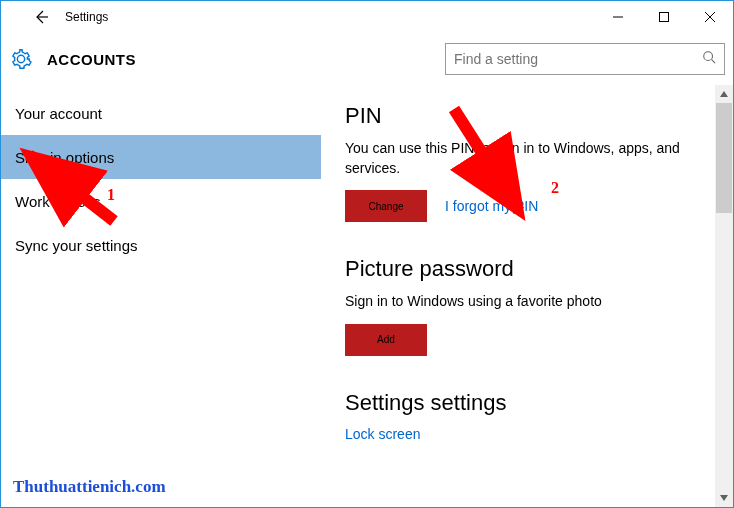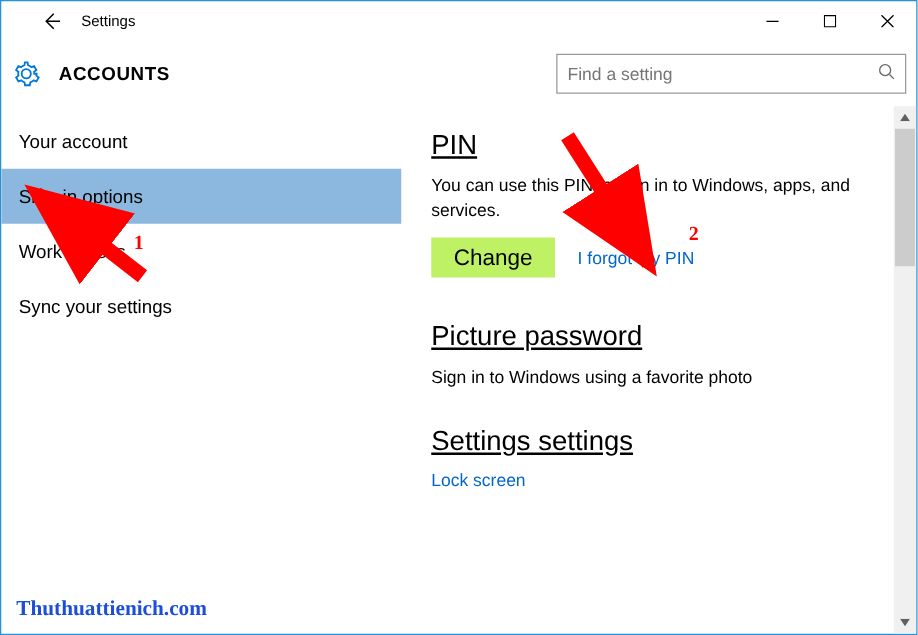--- a/index.html
+++ b/index.html
@@ -18,24 +18,24 @@
 .header .searchbox { width: 280px; height: 32px; border: 1px solid #999; display: flex; align-items: center; padding: 0 8px; }
 .header .searchbox input { flex: 1; border: none; outline: none; font-size: 14px; background: transparent; color: #666; }
 .header .searchbox .sicon { color: #666; }
 
 .body { display: flex; height: calc(100% - 84px); position: relative; }
 .sidebar { width: 320px; padding-top: 6px; position: relative; }
 .navitem { height: 44px; display: flex; align-items: center; padding-left: 14px; font-size: 15px; color: #000; cursor: pointer; }
 .navitem.selected { background: #8cb8df; }
 
 .content { flex: 1; padding: 18px 30px 0 24px; overflow: hidden; border-left: 0; }
-.content h2 { font-weight: 400; font-size: 22px; margin-bottom: 10px; color: #000; text-decoration: underline; }
+.content h2 { font-weight: 400; font-size: 22px; margin-bottom: 10px; color: #000; }
 .content p.desc { font-size: 14px; color: #000; line-height: 1.4; margin-bottom: 12px; }
 .btnrow { display: flex; align-items: center; gap: 18px; margin-bottom: 34px; }
-.btn { background: #bef264; border: none; height: 32px; min-width: 82px; padding: 0 18px; font-size: 18px; color: #000; cursor: pointer; }
+.btn { background: #b91c1c; border: none; height: 32px; min-width: 82px; padding: 0 18px; font-size: 10px; color: #000; cursor: pointer; }
 .linkbtn { background: none; border: none; color: #0066cc; font-size: 14px; cursor: pointer; }
 .section { margin-bottom: 28px; }
 .related .linkbtn { margin-top: 8px; display: block; }
 
 .scrollbar-region { position: absolute; right: 0; top: 0; bottom: 0; width: 18px; background: #f0f0f0; }
 .scrollbar-track { position: absolute; right: 1px; top: 18px; bottom: 18px; width: 16px; }
 .scrollbar-thumb { position: absolute; top: 0; width: 16px; height: 110px; background: #ccc; }
 .scrollbar-arrow { position: absolute; right: 1px; width: 16px; height: 16px; display: flex; align-items: center; justify-content: center; color: #555; }
 .scrollbar-arrow.up { top: 1px; }
 .scrollbar-arrow.down { bottom: 1px; }
@@ -116,20 +116,23 @@
       <p class="desc">You can use this PIN to sign in to Windows, apps, and services.</p>
       <div class="btnrow">
         <button class="btn">Change</button>
         <button class="linkbtn">I forgot my PIN</button>
       </div>
     </div>
 
     <div class="section">
       <h2>Picture password</h2>
       <p class="desc">Sign in to Windows using a favorite photo</p>
+      <div class="btnrow">
+        <button class="btn">Add</button>
+      </div>
     </div>
 
     <div class="section related">
       <h2>Settings settings</h2>
       <button class="linkbtn">Lock screen</button>
     </div>
   </div>
 
   <div class="scrollbar-region">
     <div class="scrollbar-arrow up">

